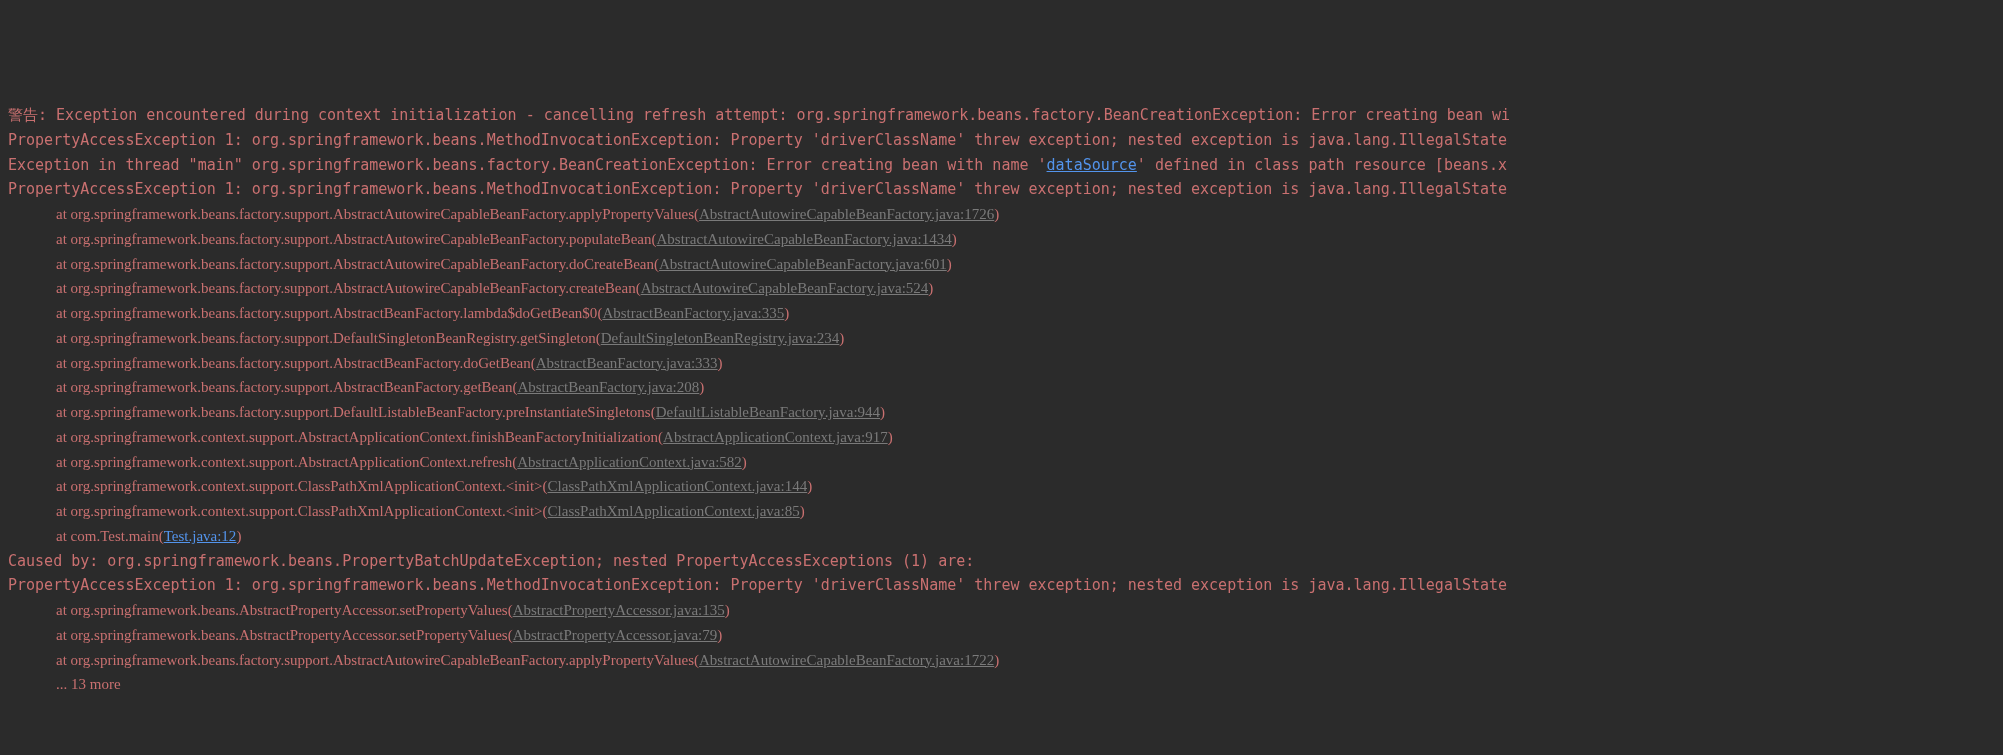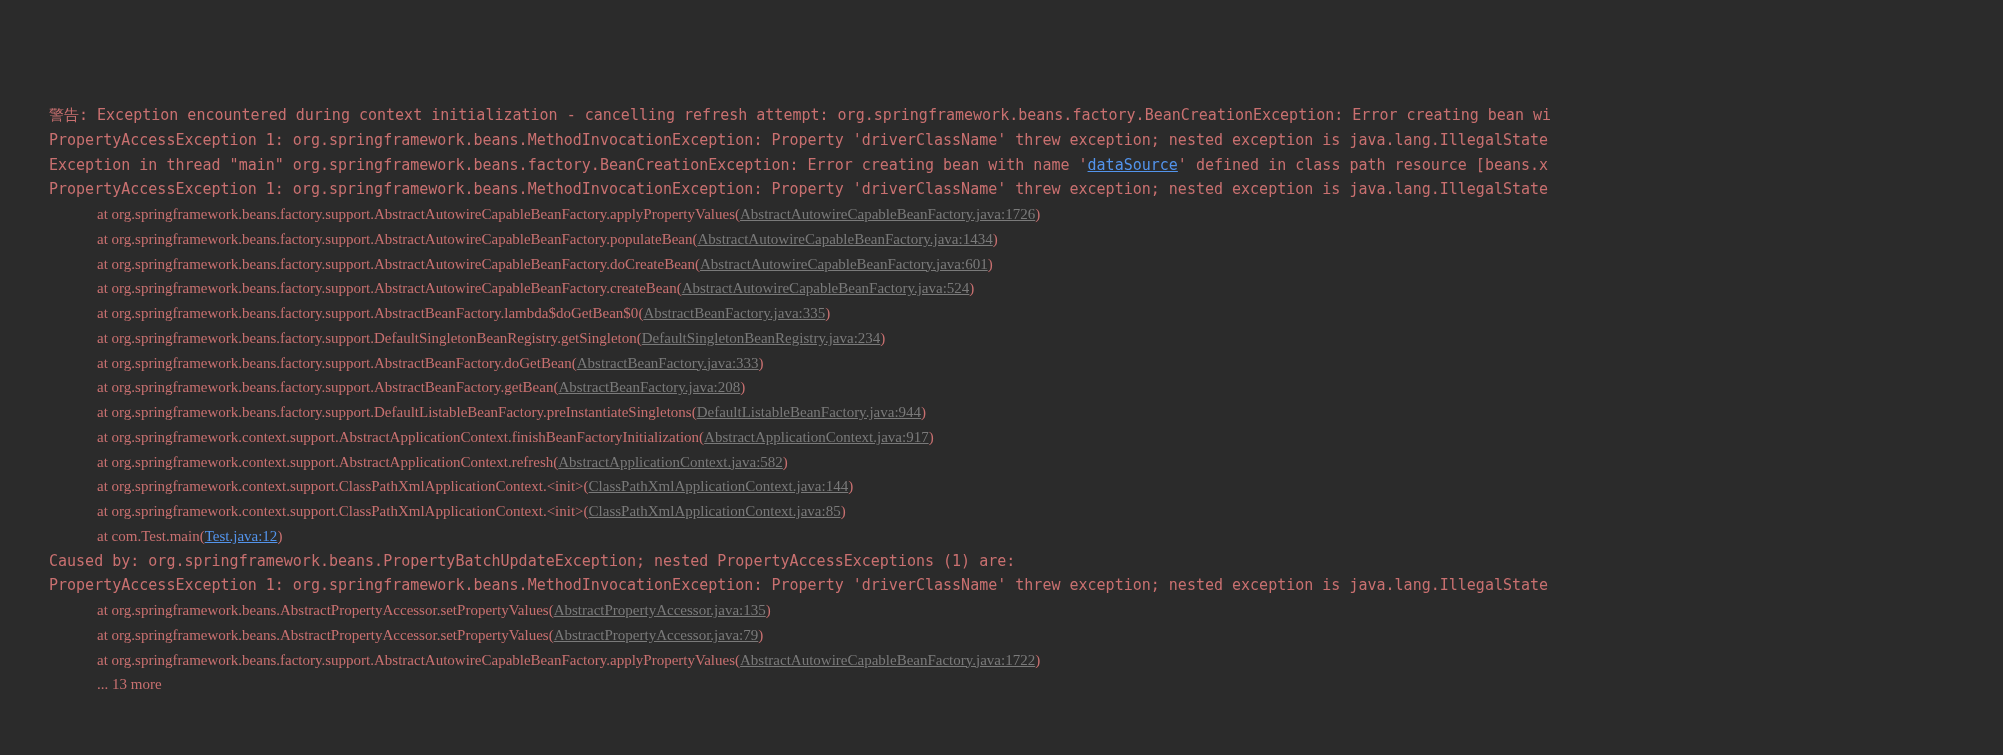--- a/index.html
+++ b/index.html
@@ -15,21 +15,20 @@
       color: #cc7832;
       white-space: pre;
       overflow: hidden;
       padding: 4px 8px;
       width: 2003px;
       height: 755px;
     }
     .log-line {
       display: block;
       white-space: pre;
-      margin-left: 41px;
     }
     .error-text {
       color: #c97070;
     }
     .indent {
       padding-left: 48px;
       font-family: Liberation Serif, serif;
     }
     .link {
       color: #7a7a7a;

